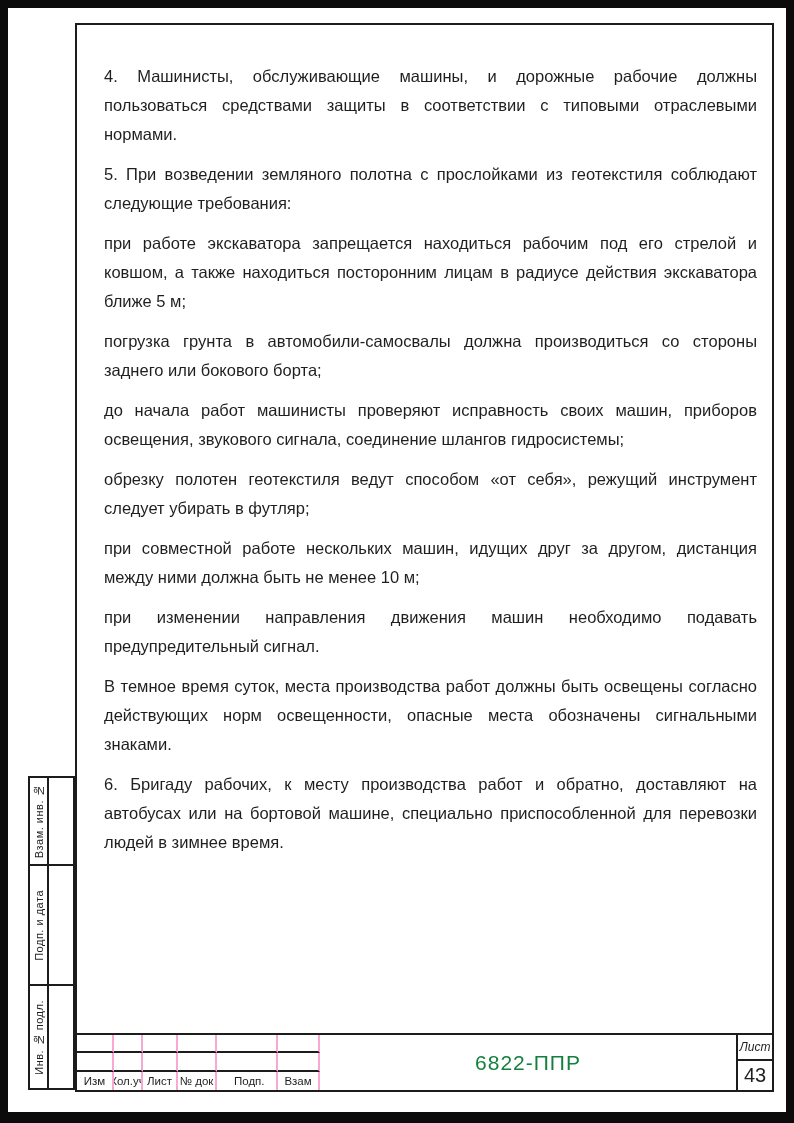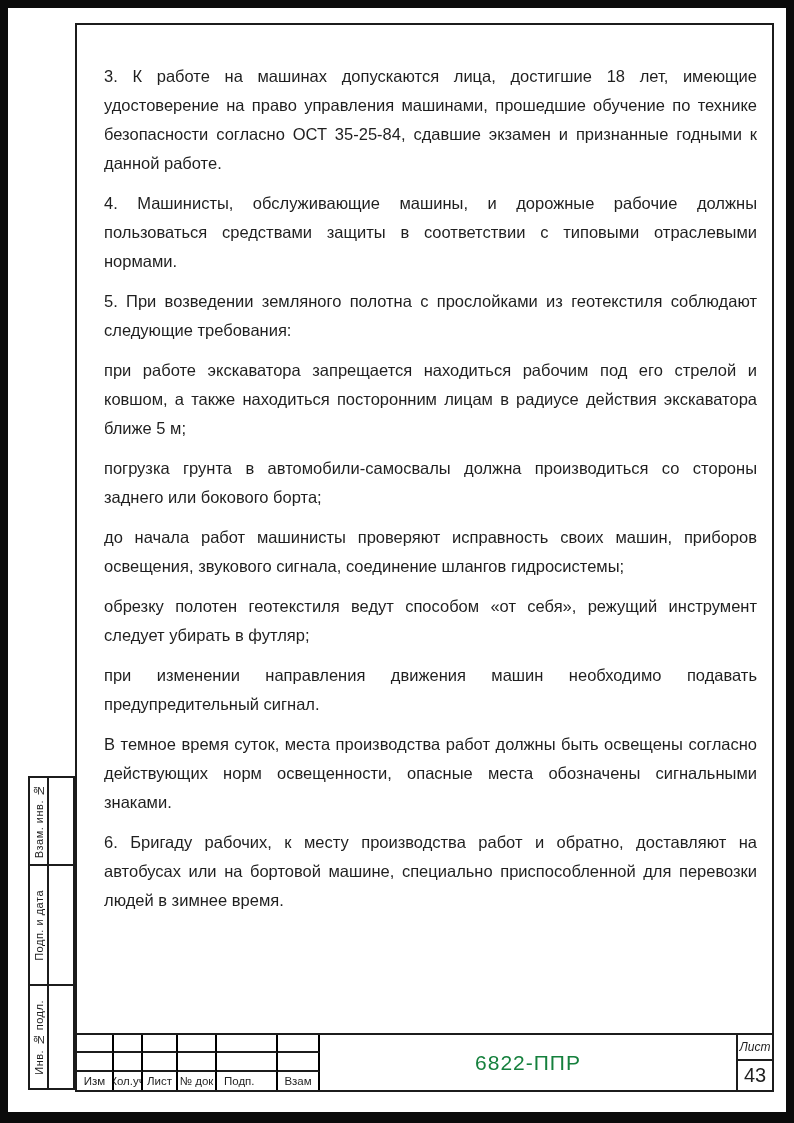--- a/index.html
+++ b/index.html
@@ -62,29 +62,29 @@
     display:flex;background:#fff;
   }
   .tb-left{
     display:grid;
     grid-template-columns:37px 29px 35px 39px 61px 42px;
     grid-template-rows:1fr 1fr 1fr;
     box-sizing:border-box;
   }
   .tb-cell{
     box-sizing:border-box;
-    border-right:2px solid #000000;
+    border-right:2px solid #f9a8d4;
     border-bottom:2px solid #1c1c1c;
   }
   .tb-cell.rlast{border-bottom:none;}
   .tb-cell.label{
     display:flex;align-items:center;justify-content:center;
     font-size:11.5px;color:#1f1f1f;white-space:nowrap;overflow:hidden;
   }
-  .tb-cell.label.left{justify-content:flex-start;padding-left:7px;}
+  .tb-cell.label.left{justify-content:flex-start;padding-left:17px;}
   .tb-center{
     flex:1;display:flex;align-items:center;justify-content:center;
     font-size:21px;letter-spacing:1px;color:#15803d;
   }
   .tb-right{
     width:36px;box-sizing:border-box;border-left:2px solid #1c1c1c;
     display:flex;flex-direction:column;
   }
   .tb-sheet-label{
     flex:0 0 26px;box-sizing:border-box;border-bottom:2px solid #1c1c1c;
@@ -97,27 +97,27 @@
   }
 </style>
 </head>
 <body>
 
 <div class="page">
 
   <div class="frame"></div>
 
   <div class="content">
-    <p>3. К работе на машинах допускаются лица, достигшие 18 лет, имеющие удостоверение на право управления машинами, прошедшие обучение по технике безопасности согласно ОСТ 35-25-84, сдавшие экзамен и признанные годными к данной работе.</p>
     <p>4. Машинисты, обслуживающие машины, и дорожные рабочие должны пользоваться средствами защиты в соответствии с типовыми отраслевыми нормами.</p>
     <p>5. При возведении земляного полотна с прослойками из геотекстиля соблюдают следующие требования:</p>
     <p>при работе экскаватора запрещается находиться рабочим под его стрелой и ковшом, а также находиться посторонним лицам в радиусе действия экскаватора ближе 5 м;</p>
     <p>погрузка грунта в автомобили-самосвалы должна производиться со стороны заднего или бокового борта;</p>
     <p>до начала работ машинисты проверяют исправность своих машин, приборов освещения, звукового сигнала, соединение шлангов гидросистемы;</p>
     <p>обрезку полотен геотекстиля ведут способом «от себя», режущий инструмент следует убирать в футляр;</p>
+    <p>при совместной работе нескольких машин, идущих друг за другом, дистанция между ними должна быть не менее 10 м;</p>
     <p>при изменении направления движения машин необходимо подавать предупредительный сигнал.</p>
     <p>В темное время суток, места производства работ должны быть освещены согласно действующих норм освещенности, опасные места обозначены сигнальными знаками.</p>
     <p>6. Бригаду рабочих, к месту производства работ и обратно, доставляют на автобусах или на бортовой машине, специально приспособленной для перевозки людей в зимнее время.</p>
 
   </div>
 
   <div class="sidebar">
     <div class="side-cell" style="flex-basis:88px;">
       <div class="side-label-col">
         <span class="side-label">Взам. инв. №</span>

